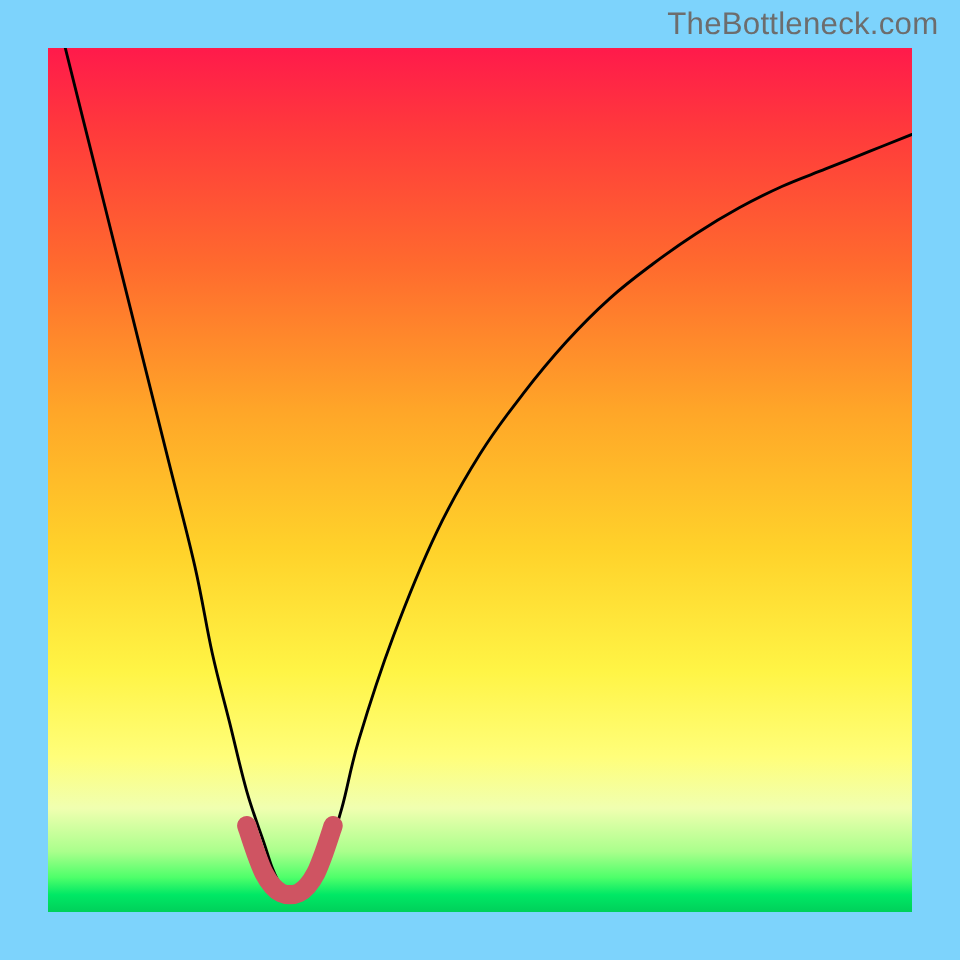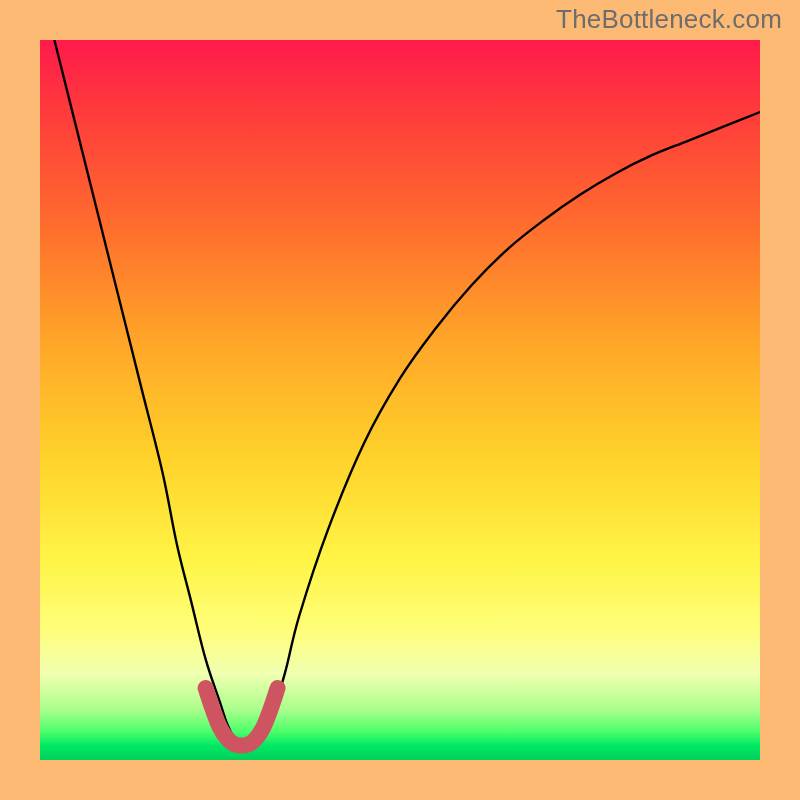--- a/index.html
+++ b/index.html
@@ -7,21 +7,21 @@
     padding: 0;
     width: 800px;
     height: 800px;
     background: #000;
     overflow: hidden;
     font-family: Arial, Helvetica, sans-serif;
   }
   .frame {
     position: absolute;
     inset: 0;
-    background: #fdba74;
+    background: #7dd3fc;
   }
   .plot {
     position: absolute;
     left: 40px;
     top: 40px;
     width: 720px;
     height: 720px;
     overflow: hidden;
     background: linear-gradient(
       to bottom,

